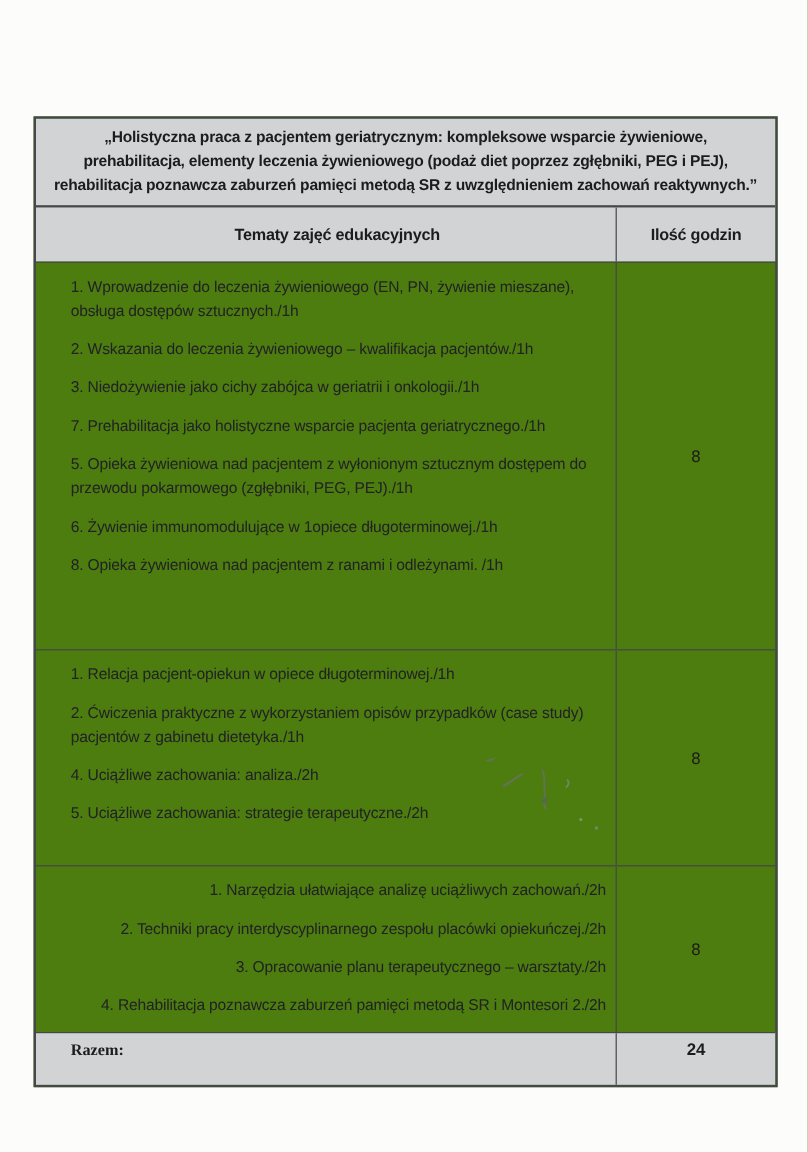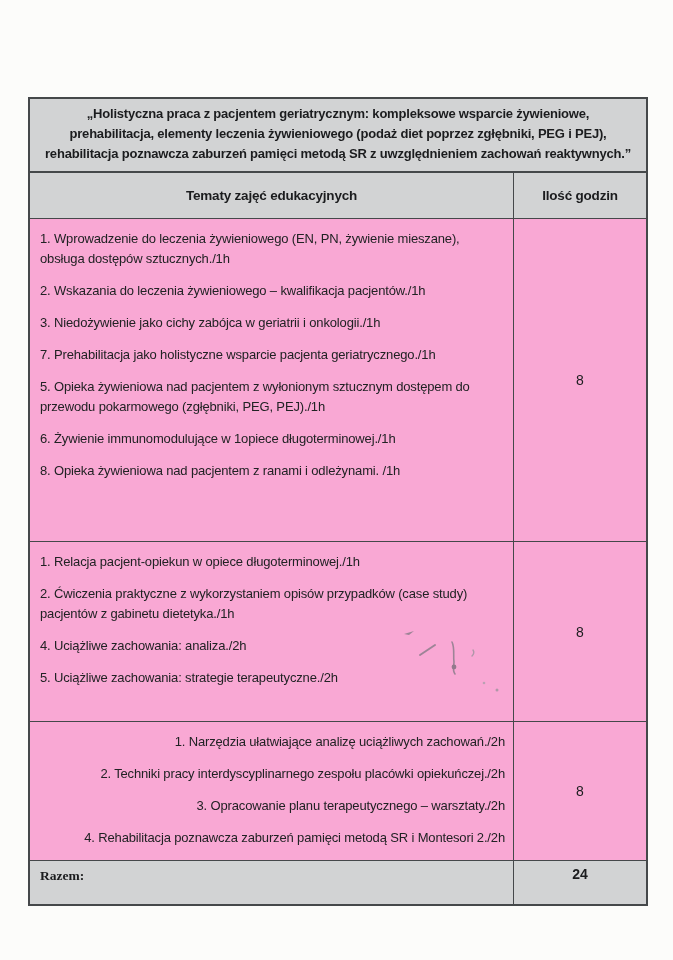--- a/index.html
+++ b/index.html
@@ -18,37 +18,38 @@
     height: 960px;
     background: #fcfcfa;
     overflow: hidden;
   }
   .course-table {
     position: absolute;
     left: 28px;
     top: 97px;
     width: 620px;
     border: 2px solid #45484a;
-    background: #f9a8d4;
+    background: #4d7c0f;
     box-sizing: border-box;
   }
   .title-cell {
     background: #d2d3d4;
     border-bottom: 2px solid #45484a;
     padding: 5px 14px 7px 14px;
     text-align: center;
     font-weight: bold;
     font-size: 13px;
     letter-spacing: -0.2px;
     line-height: 20px;
     color: #1b1c1e;
   }
   .row {
     display: flex;
     align-items: stretch;
+    padding-left: 19px;
   }
   .row + .row {
     border-top: 1.5px solid #45484a;
   }
   .topics-col {
     flex: 1 1 auto;
     min-width: 0;
     box-sizing: border-box;
   }
   .hours-col {

